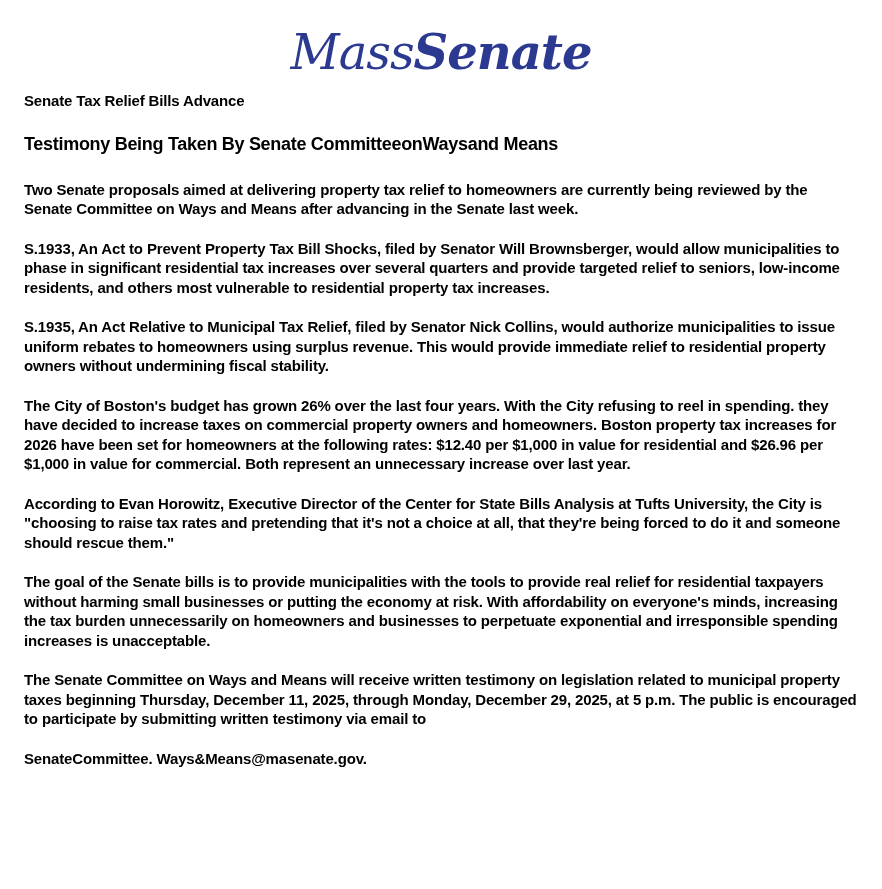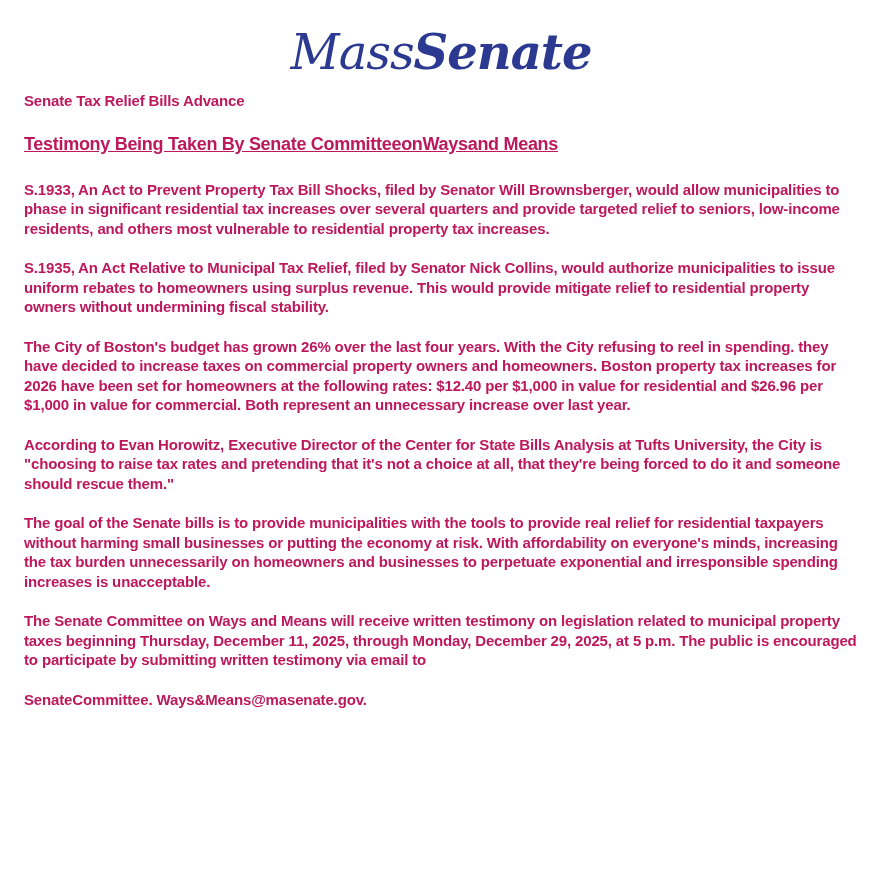--- a/index.html
+++ b/index.html
@@ -28,35 +28,34 @@
     font-size: 48px;
     line-height: 1.1;
     color: #2b3990;
     letter-spacing: -1px;
     white-space: nowrap;
   }
   .logo .mass { font-weight: normal; text-align: right; }
   .logo .senate { font-weight: bold; }
   .content {
     padding: 0 25px 0 24px;
-    color: #be185d;
+    color: #000000;
     font-weight: bold;
     font-size: 15px;
     line-height: 19.5px;
     letter-spacing: -0.15px;
   }
   .h1 {
     font-size: 15px;
     margin: 0 0 25px 0;
   }
   .h2 {
     font-size: 18px;
     margin: 0 0 25px 0;
     letter-spacing: -0.3px;
-    text-decoration: underline;
   }
   p.body-par {
     margin: 0 0 20px 0;
   }
   p.body-par:last-child {
     margin-bottom: 16px;
   }
 </style>
 </head>
 <body>
@@ -64,22 +63,23 @@
 <div class="page">
 
   <div class="logo-row">
     <span class="logo"><span class="mass">Mass</span><span class="senate">Senate</span></span>
   </div>
 
   <div class="content">
     <p class="h1">Senate Tax Relief Bills Advance</p>
     <p class="h2">Testimony Being Taken By Senate CommitteeonWaysand Means</p>
 
+    <p class="body-par">Two Senate proposals aimed at delivering property tax relief to homeowners are currently being reviewed by the Senate Committee on Ways and Means after advancing in the Senate last week.</p>
     <p class="body-par">S.1933, An Act to Prevent Property Tax Bill Shocks, filed by Senator Will Brownsberger, would allow municipalities to phase in significant residential tax increases over several quarters and provide targeted relief to seniors, low-income residents, and others most vulnerable to residential property tax increases.</p>
-    <p class="body-par">S.1935, An Act Relative to Municipal Tax Relief, filed by Senator Nick Collins, would authorize municipalities to issue uniform rebates to homeowners using surplus revenue. This would provide mitigate relief to residential property owners without undermining fiscal stability.</p>
+    <p class="body-par">S.1935, An Act Relative to Municipal Tax Relief, filed by Senator Nick Collins, would authorize municipalities to issue uniform rebates to homeowners using surplus revenue. This would provide immediate relief to residential property owners without undermining fiscal stability.</p>
     <p class="body-par">The City of Boston's budget has grown 26% over the last four years. With the City refusing to reel in spending. they have decided to increase taxes on commercial property owners and homeowners. Boston property tax increases for 2026 have been set for homeowners at the following rates: $12.40 per $1,000 in value for residential and $26.96 per $1,000 in value for commercial. Both represent an unnecessary increase over last year.</p>
     <p class="body-par">According to Evan Horowitz, Executive Director of the Center for State Bills Analysis at Tufts University, the City is "choosing to raise tax rates and pretending that it's not a choice at all, that they're being forced to do it and someone should rescue them."</p>
     <p class="body-par">The goal of the Senate bills is to provide municipalities with the tools to provide real relief for residential taxpayers without harming small businesses or putting the economy at risk. With affordability on everyone's minds, increasing the tax burden unnecessarily on homeowners and businesses to perpetuate exponential and irresponsible spending increases is unacceptable.</p>
     <p class="body-par">The Senate Committee on Ways and Means will receive written testimony on legislation related to municipal property taxes beginning Thursday, December 11, 2025, through Monday, December 29, 2025, at 5 p.m. The public is encouraged to participate by submitting written testimony via email to</p>
     <p class="body-par">SenateCommittee. Ways&amp;Means@masenate.gov.</p>
   </div>
 
 </div>
 
 </body></html>

